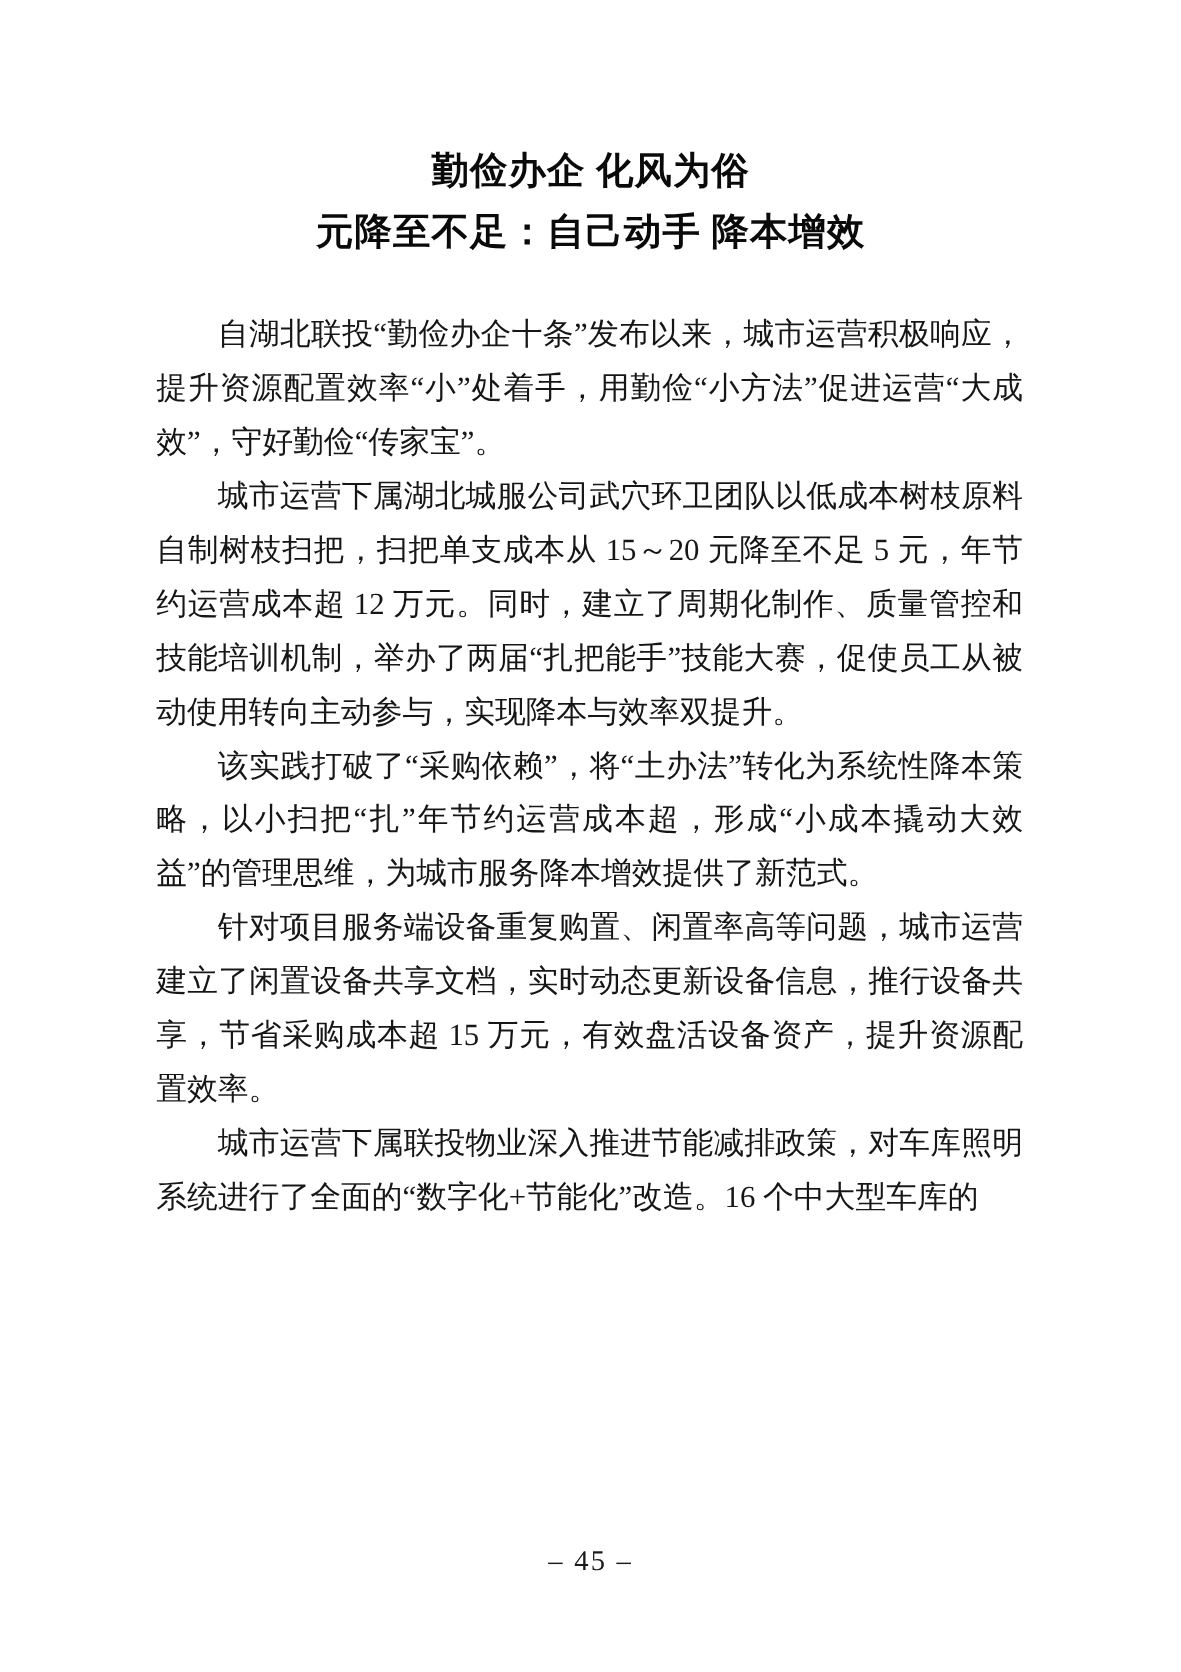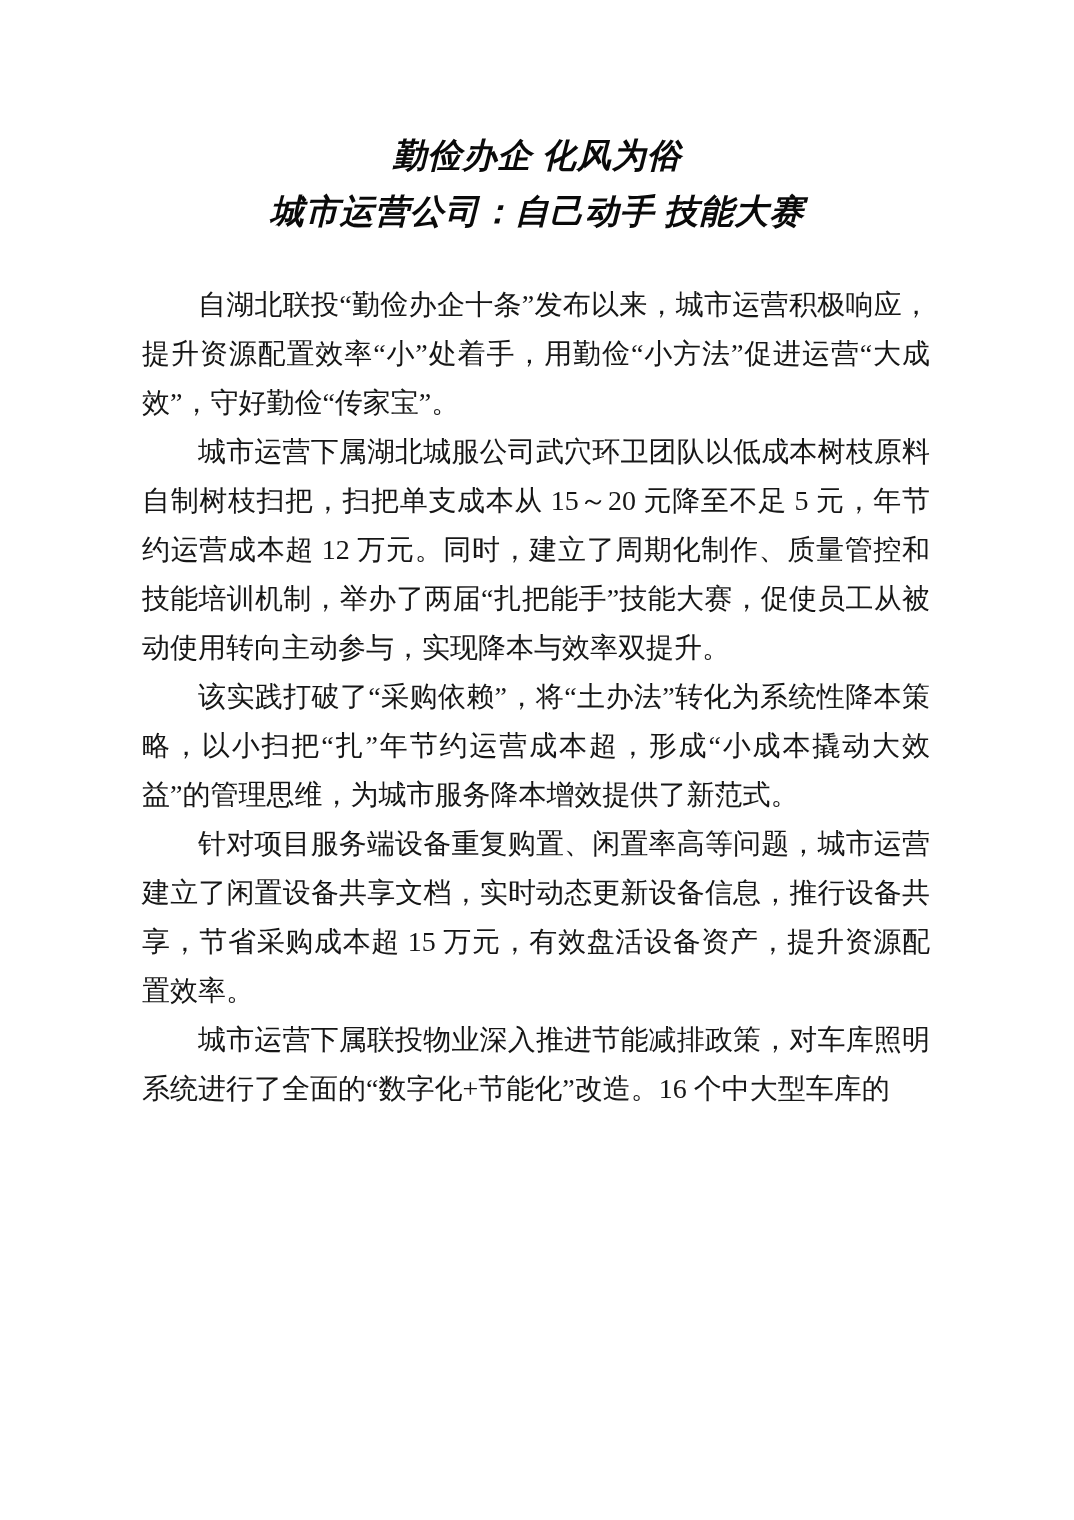--- a/index.html
+++ b/index.html
@@ -18,21 +18,20 @@
     box-sizing: border-box;
   }
   .title-block {
     margin-top: 128px;
     text-align: center;
     font-weight: bold;
     font-size: 34px;
     line-height: 56px;
     letter-spacing: 1px;
     color: #0a0a0a;
-    font-style: italic;
   }
   .title-line {
     display: block;
     white-space: pre;
   }
   .body-block {
     margin: 40px 144px 0 142px;
     font-size: 28px;
     line-height: 49px;
     text-align: justify;
@@ -54,25 +53,28 @@
     letter-spacing: 2px;
   }
 </style>
 </head>
 <body>
 
 <div class="page">
 
   <div class="title-block">
     <span class="title-line">勤俭办企 化风为俗</span>
-    <span class="title-line">城市运营公司：自己动手 技能大赛</span>
+    <span class="title-line">元降至不足：自己动手 降本增效</span>
   </div>
 
   <div class="body-block">
     <p>自湖北联投“勤俭办企十条”发布以来，城市运营积极响应，提升资源配置效率“小”处着手，用勤俭“小方法”促进运营“大成效”，守好勤俭“传家宝”。</p>
     <p>城市运营下属湖北城服公司武穴环卫团队以低成本树枝原料自制树枝扫把，扫把单支成本从 15～20 元降至不足 5 元，年节约运营成本超 12 万元。同时，建立了周期化制作、质量管控和技能培训机制，举办了两届“扎把能手”技能大赛，促使员工从被动使用转向主动参与，实现降本与效率双提升。</p>
     <p>该实践打破了“采购依赖”，将“土办法”转化为系统性降本策略，以小扫把“扎”年节约运营成本超，形成“小成本撬动大效益”的管理思维，为城市服务降本增效提供了新范式。</p>
     <p>针对项目服务端设备重复购置、闲置率高等问题，城市运营建立了闲置设备共享文档，实时动态更新设备信息，推行设备共享，节省采购成本超 15 万元，有效盘活设备资产，提升资源配置效率。</p>
     <p>城市运营下属联投物业深入推进节能减排政策，对车库照明系统进行了全面的“数字化+节能化”改造。16 个中大型车库的</p>
   </div>
 
+  <div class="footer">
+    <span>– 45 –</span>
+  </div>
 
 </div>
 
 </body></html>

